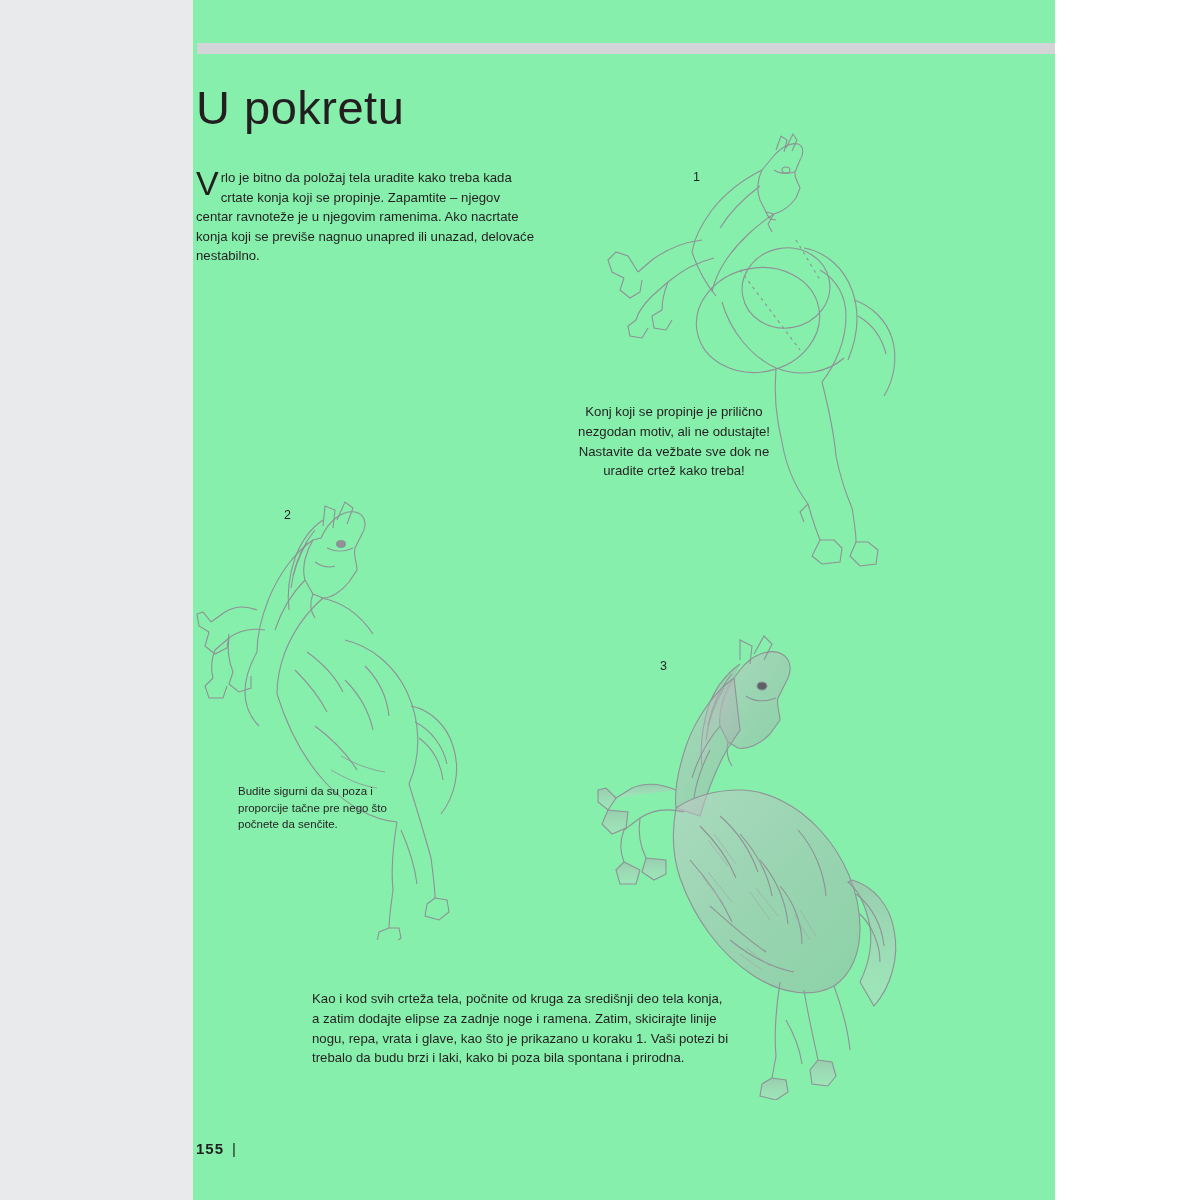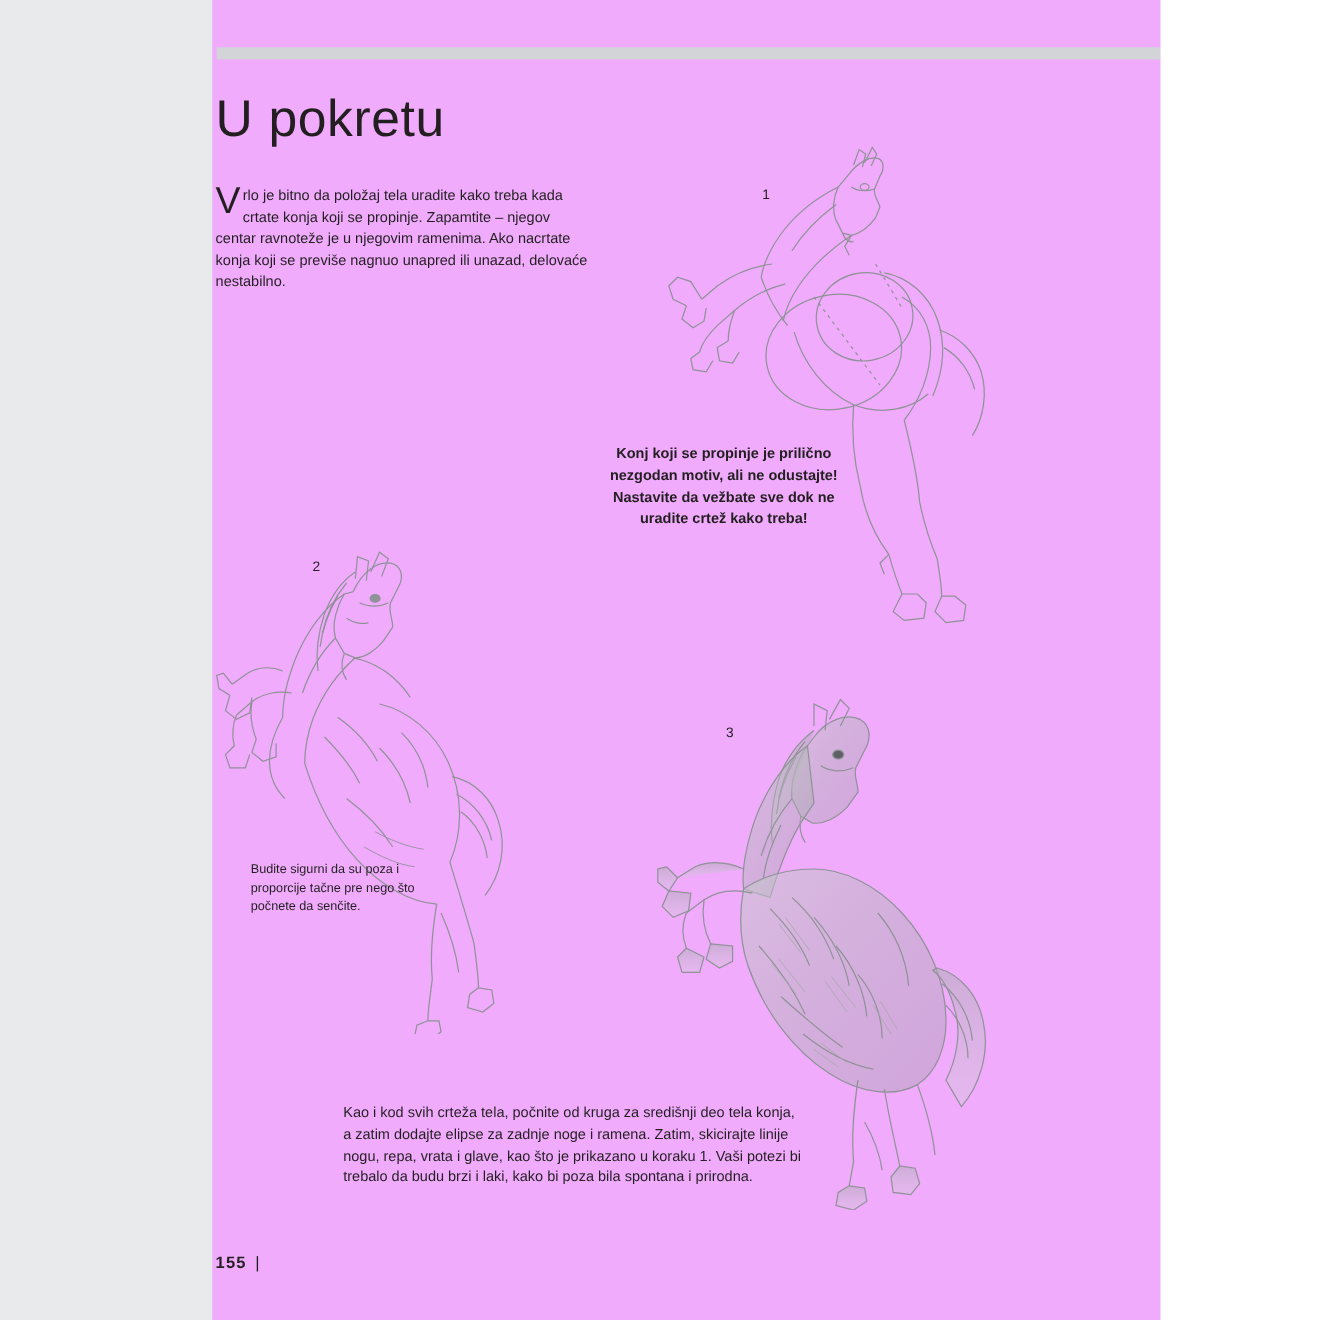--- a/index.html
+++ b/index.html
@@ -11,21 +11,21 @@
     width: 1200px;
     height: 1200px;
     font-family: "Liberation Sans", sans-serif;
     color: #231f20;
     overflow: hidden;
   }
   .page {
     position: relative;
     width: 1200px;
     height: 1200px;
-    background: #f0abfc;
+    background: #86efac;
   }
   
   .left-band {
     position: absolute;
     left: 0;
     top: 0;
     width: 193px;
     height: 1200px;
     background: #e9eaec;
   }
@@ -78,38 +78,37 @@
 
   .caption {
     position: absolute;
     font-size: 13.2px;
     line-height: 1.5;
     color: #231f20;
   }
   .caption.center { text-align: center; }
 
   .cap-1 {
-    left: 548px;
+    left: 564px;
     top: 402px;
     width: 220px;
-    font-weight: bold;
   }
   .cap-2 {
-    left: 228px;
+    left: 238px;
     top: 783px;
     width: 175px;
     font-size: 11.5px;
     line-height: 1.45;
   }
   .cap-bottom {
     left: 312px;
     top: 985px;
     width: 420px;
   }
-  .cap-bottom p { margin: 16px 0 15px 0; }
+  .cap-bottom p { margin: 4px 0 15px 0; }
   .cap-bottom p:last-child { margin-bottom: 0; }
 
   .step-num {
     position: absolute;
     font-size: 12.5px;
     color: #231f20;
   }
   .num-1 { left: 693px; top: 170px; }
   .num-2 { left: 284px; top: 508px; }
   .num-3 { left: 660px; top: 659px; }

